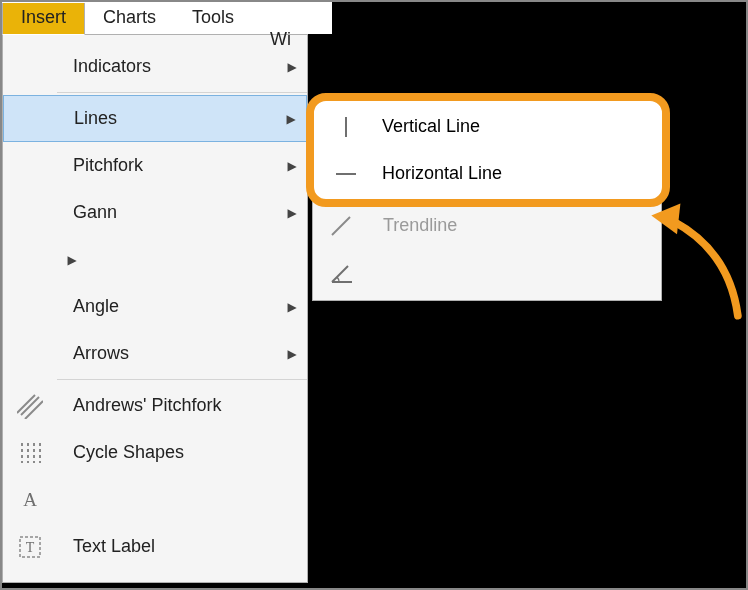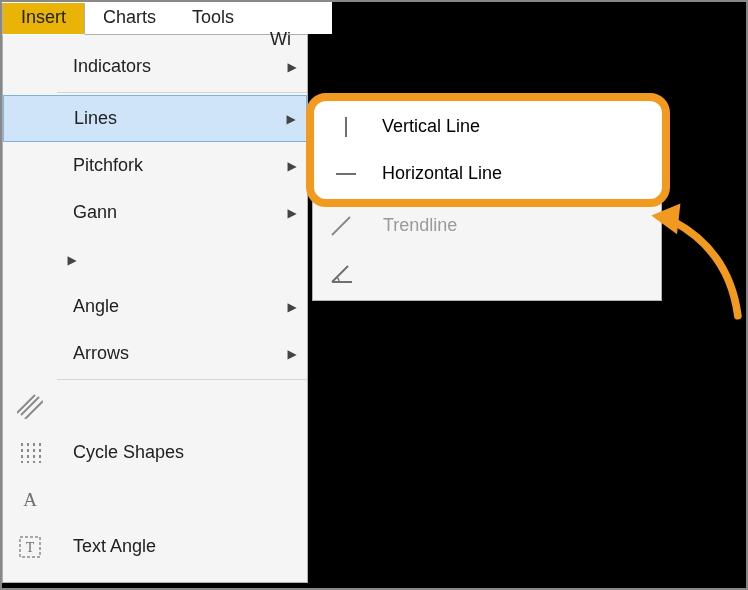--- a/index.html
+++ b/index.html
@@ -198,20 +198,21 @@
   </div>
   <div class="menu-sep"></div>
   <div class="menu-row">
     <div class="icon-col">
       <svg width="26" height="26" viewBox="0 0 26 26">
         <line x1="4" y1="22" x2="22" y2="4" stroke="#8a8a8a" stroke-width="2"></line>
         <line x1="0" y1="20" x2="18" y2="2" stroke="#8a8a8a" stroke-width="2"></line>
         <line x1="8" y1="26" x2="26" y2="8" stroke="#8a8a8a" stroke-width="2"></line>
       </svg>
     </div>
+    <div class="label-col"><span>Andrews' Pitchfork</span></div>
     <div class="arrow-col"></div>
   </div>
   <div class="menu-row">
     <div class="icon-col">
       <svg width="26" height="26" viewBox="0 0 26 26">
         <line x1="5" y1="3" x2="5" y2="23" stroke="#8a8a8a" stroke-width="2" stroke-dasharray="3 3"></line>
         <line x1="11" y1="3" x2="11" y2="23" stroke="#8a8a8a" stroke-width="2" stroke-dasharray="3 3"></line>
         <line x1="17" y1="3" x2="17" y2="23" stroke="#8a8a8a" stroke-width="2" stroke-dasharray="3 3"></line>
         <line x1="23" y1="3" x2="23" y2="23" stroke="#8a8a8a" stroke-width="2" stroke-dasharray="3 3"></line>
       </svg>
@@ -225,21 +226,21 @@
     </div>
     <div class="arrow-col"></div>
   </div>
   <div class="menu-row">
     <div class="icon-col">
       <svg width="26" height="26" viewBox="0 0 26 26">
         <rect x="3" y="3" width="20" height="20" fill="none" stroke="#8a8a8a" stroke-width="1.5" stroke-dasharray="3 2"></rect>
         <text x="13" y="18" text-anchor="middle" font-family="Georgia,serif" font-size="14" fill="#6f6f6f">T</text>
       </svg>
     </div>
-    <div class="label-col"><span>Text Angle</span></div>
+    <div class="label-col"><span>Text Label</span></div>
     <div class="arrow-col"></div>
   </div>
 </div>
 
 <div class="submenu">
   <div class="sub-row">
     <div class="sub-icon">
       <svg width="26" height="26" viewBox="0 0 26 26">
         <line x1="13" y1="3" x2="13" y2="23" stroke="#6f6f6f" stroke-width="2"></line>
       </svg>

